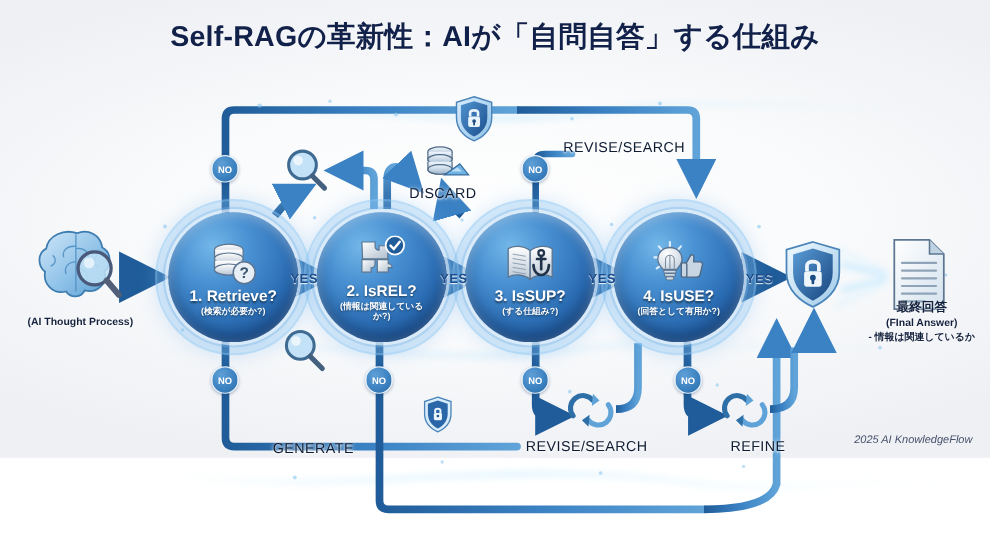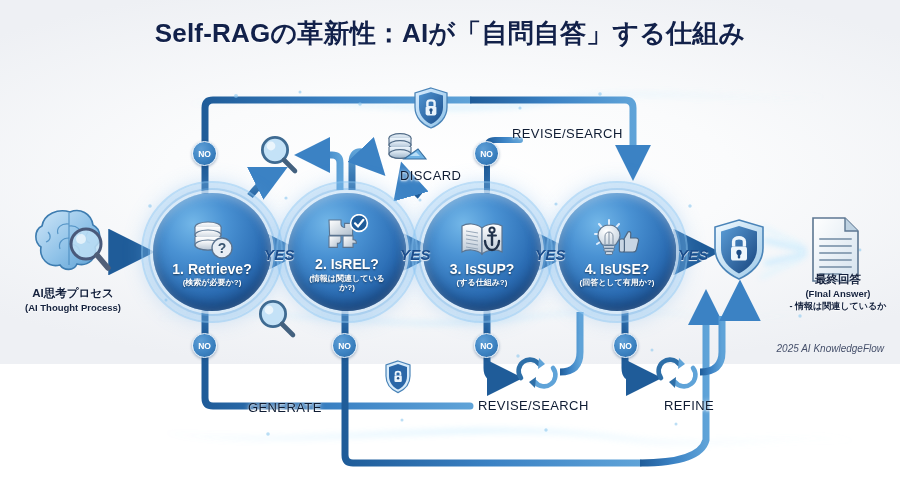--- a/index.html
+++ b/index.html
@@ -4,21 +4,21 @@
 <title>Self-RAG Diagram</title>
 <style>
   * { box-sizing: border-box; margin: 0; padding: 0; }
   html, body {
     width: 900px; height: 502px;
     font-family: "Liberation Sans", "DejaVu Sans", sans-serif;
     overflow: hidden;
   }
   #canvas {
     position: relative;
-    width: 900px; height: 364px;
+    width: 900px; height: 416px;
     background:
       radial-gradient(ellipse 70% 55% at 50% 48%, #ffffff 0%, #fafbfc 45%, #eef0f4 100%),
       linear-gradient(160deg, #fdfdfe 0%, #eceef3 100%);
   }
   svg.layer {
     position: absolute; left: 0; top: 0;
     width: 900px; height: 502px;
     overflow: visible;
   }
   #svg-wires { z-index: 1; }
@@ -73,24 +73,23 @@
   .halo {
     position: absolute; z-index: 10;
     width: 142px; height: 142px; border-radius: 50%;
     border: 2px solid rgba(150,205,245,0.5);
     box-shadow: 0 0 16px 4px rgba(150,205,245,0.35) inset;
   }
 
   
   .yes-label {
     position: absolute; z-index: 20;
-    font-size: 15px; font-weight: bold; color: #1b4d8c;
+    font-size: 12px; font-weight: bold; color: #1b4d8c;
     letter-spacing: 0.3px;
     text-shadow: 0 1px 1px rgba(255,255,255,0.95);
-    font-style: italic;
   }
   .no-badge {
     position: absolute; z-index: 20;
     width: 25px; height: 25px; border-radius: 50%;
     background: radial-gradient(circle at 35% 30%, #5f9fd6 0%, #3d83c2 55%, #2a6aa6 100%);
     border: 1.5px solid #e9f2fa;
     color: #fff; font-size: 8.5px; font-weight: bold;
     display: flex; align-items: center; justify-content: center;
     box-shadow: 0 1px 3px rgba(20,60,110,0.4);
   }
@@ -276,21 +275,20 @@
         <path d="M39,38 C47,38 51,43 49,49"></path>
         <path d="M18,26 C22,30 20,35 16,36"></path>
         <path d="M58,26 C54,31 56,36 60,37"></path>
       </g>
       <circle cx="56" cy="38" r="15" fill="#bfe0f6" fill-opacity="0.85" stroke="#49597a" stroke-width="3"></circle>
       <circle cx="51" cy="33" r="5" fill="#ffffff" opacity="0.6"></circle>
       <path d="M67,49 L78,62" stroke="#515f78" stroke-width="5.5" stroke-linecap="round"></path>
     </svg>
   </div>
   <div class="caption" style="left:6px; top:286px; width:134px;">
-    <div class="c1">AI思考プロセス</div>
     <div class="c2">(AI Thought Process)</div>
   </div>
 
   <div class="halo" style="left:141px; top:181px;"></div>
   <div class="node" style="left:153px; top:193px;">
     <div class="glyph">
       <svg width="44" height="42" viewBox="0 0 44 42">
         <defs>
           <linearGradient id="gDb" x1="0" y1="0" x2="0" y2="1">
             <stop offset="0%" stop-color="#ffffff"></stop>
@@ -467,21 +465,21 @@
         <ellipse cx="16" cy="6" rx="11" ry="4.4" fill="url(#gDb2)"></ellipse>
         <path d="M5,6 L5,13 C5,15.6 10,17.4 16,17.4 C22,17.4 27,15.6 27,13 L27,6" fill="url(#gDb2)"></path>
         <ellipse cx="16" cy="13" rx="11" ry="4.4" fill="url(#gDb2)"></ellipse>
         <path d="M5,15 L5,22 C5,24.6 10,26.4 16,26.4 C22,26.4 27,24.6 27,22 L27,15" fill="url(#gDb2)"></path>
         <ellipse cx="16" cy="22" rx="11" ry="4.4" fill="url(#gDb2)"></ellipse>
       </g>
       <path d="M20,27 L34,17 L42,27 Z" fill="#6fb3e4" stroke="#3a6f9e" stroke-width="1.1"></path>
       <path d="M26,24 L32,20 L36,24 Z" fill="#cde8fa" opacity="0.8"></path>
     </svg>
   </div>
-  <div class="path-label" style="left:400px; top:168px;">DISCARD</div>
+  <div class="path-label" style="left:372px; top:168px;">DISCARD</div>
 
   <div class="path-label" style="left:512px; top:126px;">REVISE/SEARCH</div>
 
   <div class="path-label" style="left:248px; top:400px;">GENERATE</div>
 
   <div class="icon-wrap" style="left:384px; top:360px;">
     <svg width="28" height="34" viewBox="0 0 28 34">
       <path d="M14,1 L26,5 L26,16 C26,25 20,30 14,32.6 C8,30 2,25 2,16 L2,5 Z" fill="#d8ecfb" stroke="#4a84b8" stroke-width="1.2"></path>
       <path d="M14,4 L23,7 L23,16 C23,23 18.6,27.4 14,29.6 C9.4,27.4 5,23 5,16 L5,7 Z" fill="#2a67a8"></path>
       <rect x="10.4" y="15.4" width="7.4" height="6.6" rx="1.3" fill="#eaf4fc"></rect>

